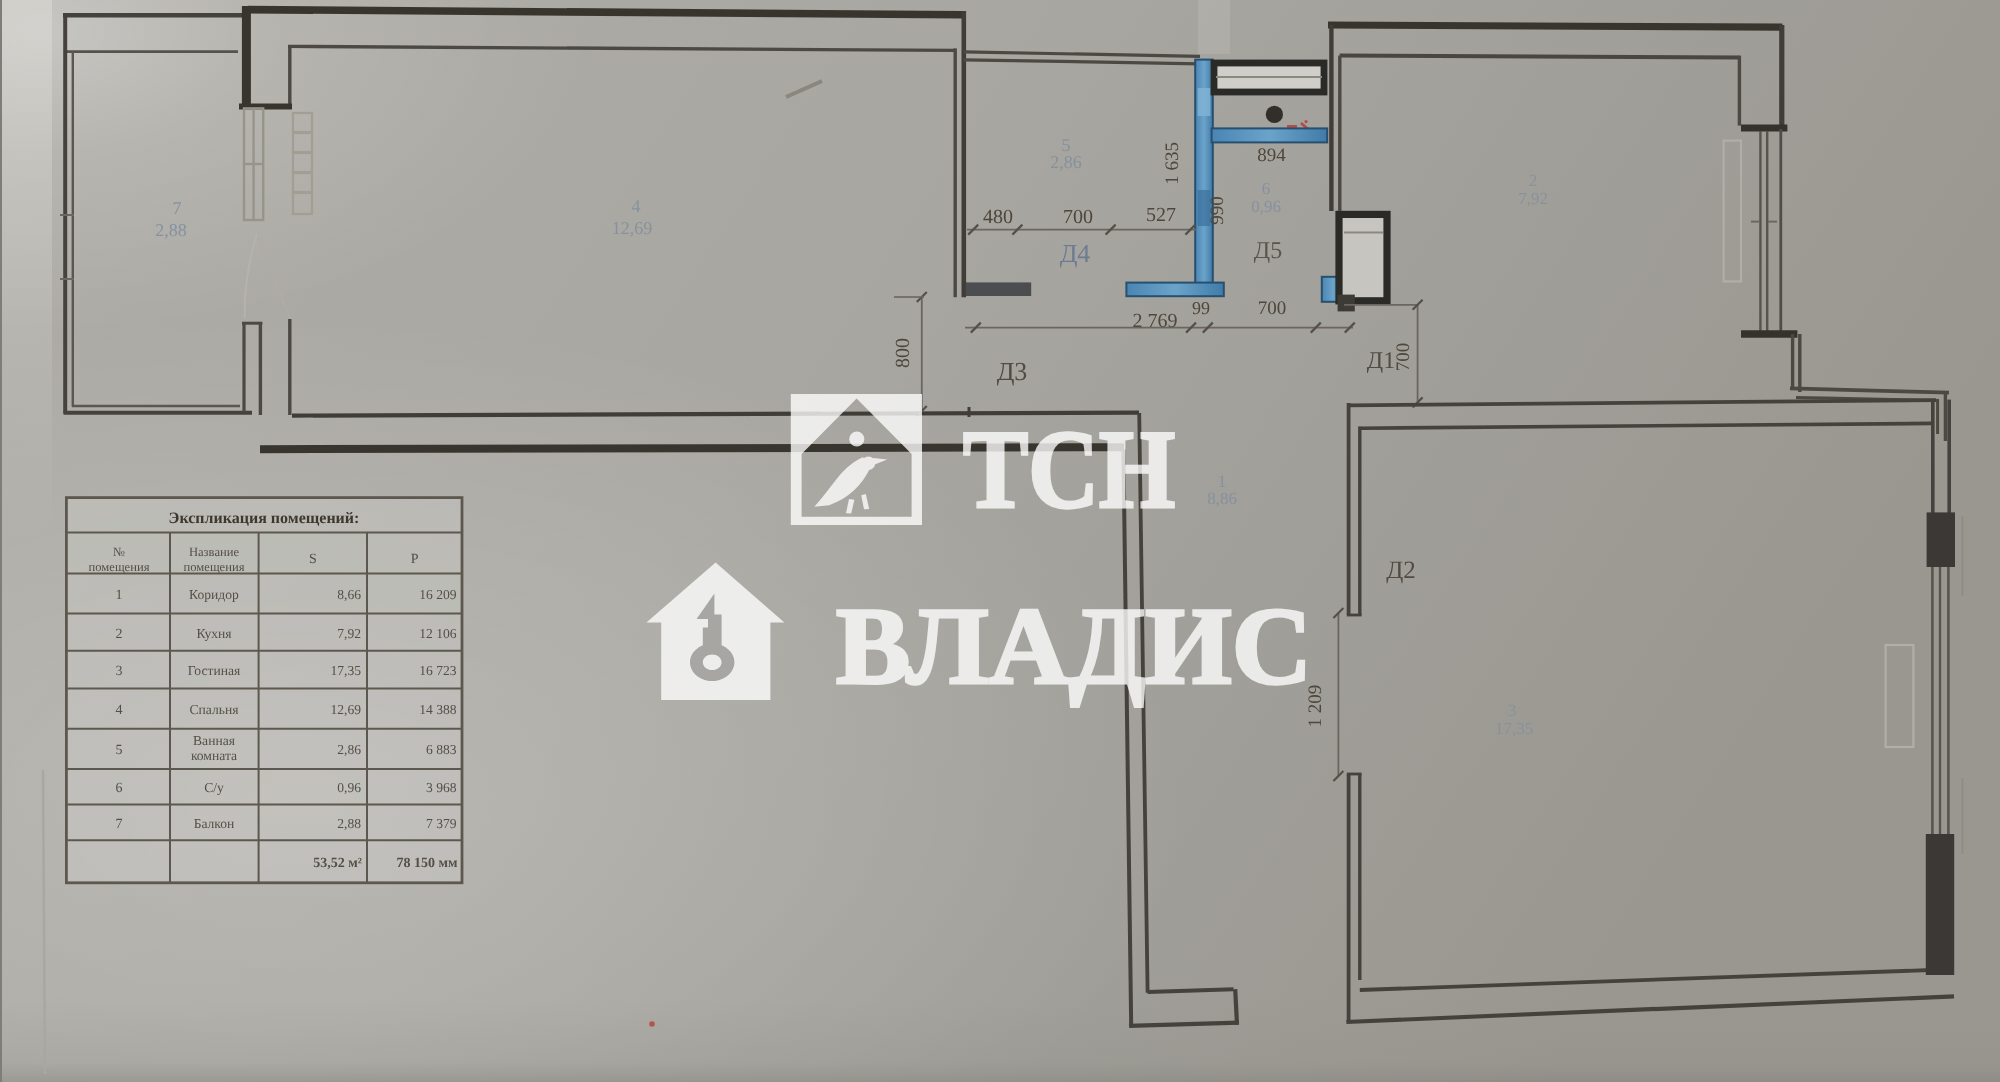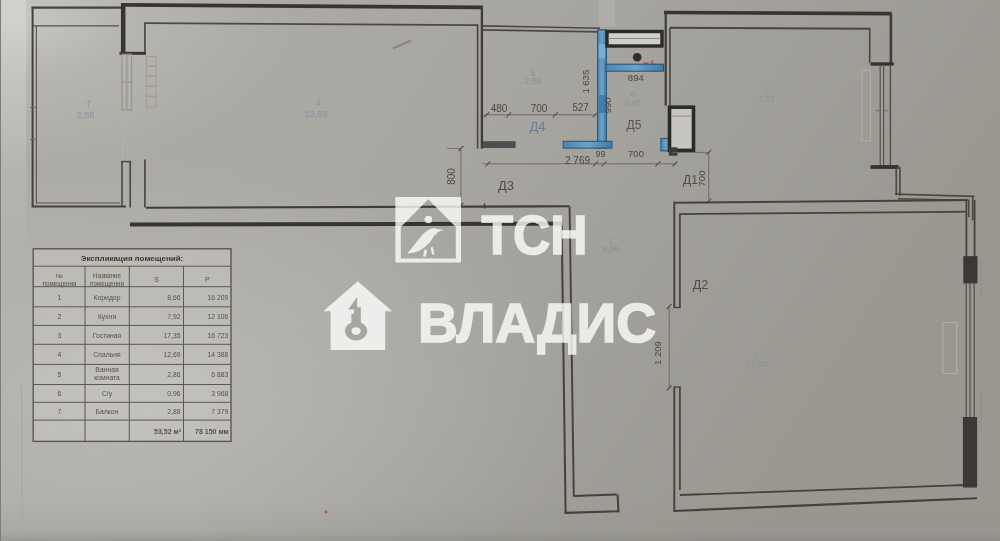--- a/index.html
+++ b/index.html
@@ -1,17 +1,17 @@
 <!DOCTYPE html>
 <html><head>
 <meta charset="utf-8">
 <style>
   html,body{margin:0;padding:0;}
   body{width:1000px;height:541px;overflow:hidden;font-family:"Liberation Sans", sans-serif;}
-  .page{position:relative;width:1000px;height:541px;background:#4d7c0f;}
+  .page{position:relative;width:1000px;height:541px;background:#4d7c0f;font-family:Liberation Serif, serif;}
   svg{position:absolute;left:0;top:0;}
 </style>
 </head>
 <body>
 <div class="page">
 <svg width="1000" height="541" viewBox="0 0 1000 541">
 <defs>
   <linearGradient id="paper" x1="0" y1="0" x2="1" y2="0.35">
     <stop offset="0" stop-color="#adaca6"></stop>
     <stop offset="0.45" stop-color="#a8a7a1"></stop>

